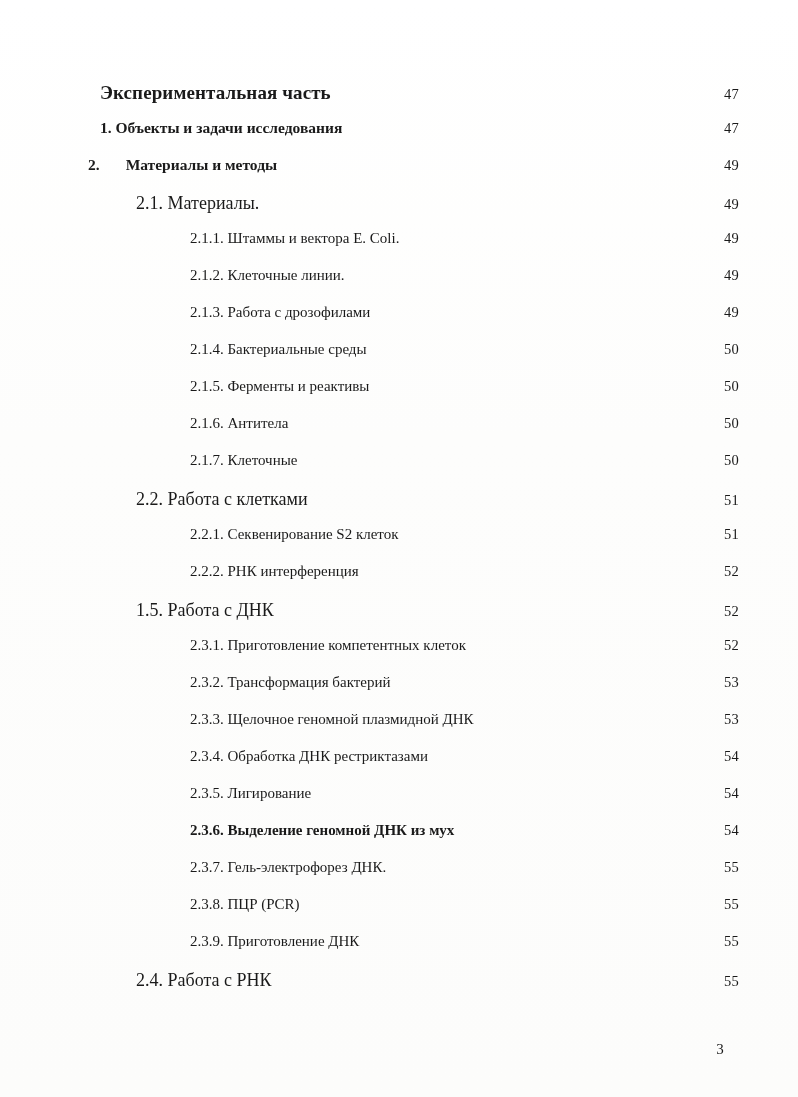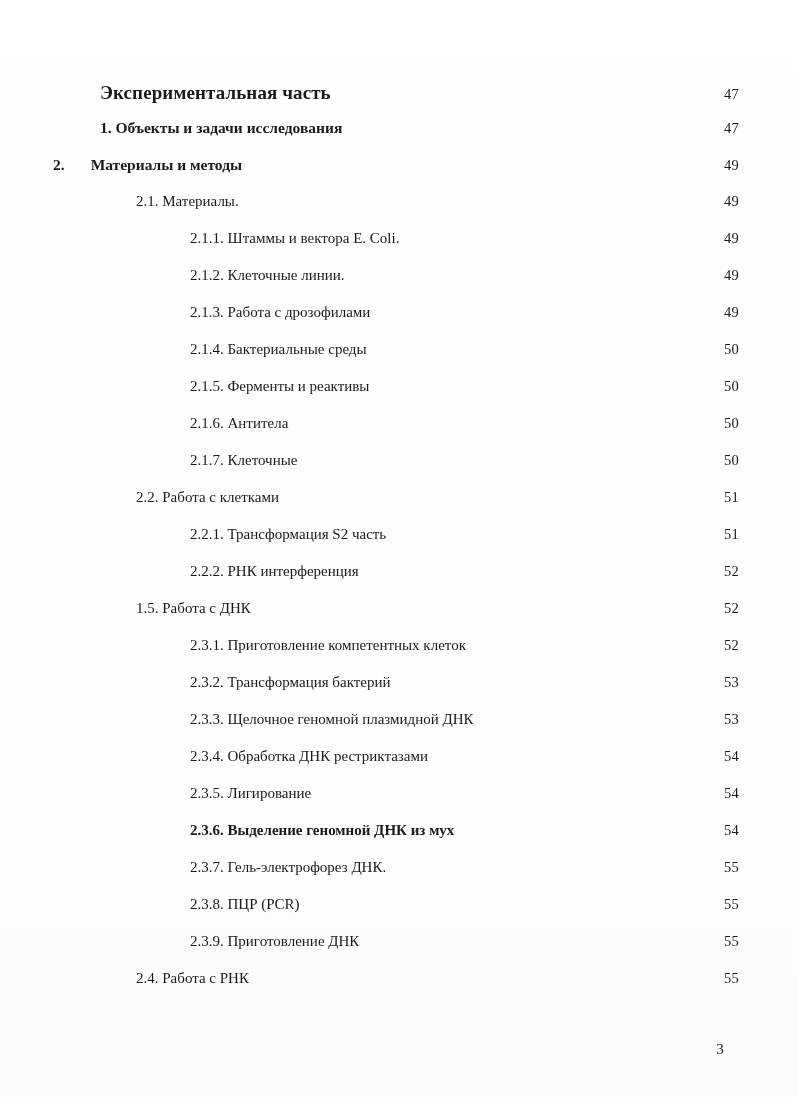--- a/index.html
+++ b/index.html
@@ -77,31 +77,31 @@
 
   
   .lvl-1 .toc-label {
     margin-left: 100px;
     font-weight: bold;
     font-size: 15.5px;
   }
 
   
   .lvl-1w .toc-label {
-    margin-left: 53px;
+    margin-left: 88px;
     font-weight: bold;
     font-size: 15.5px;
   }
   .lvl-1w .num-gap { display: inline-block; width: 26px; }
 
   
   .lvl-2 .toc-label {
     margin-left: 136px;
     font-weight: normal;
-    font-size: 15px;
+    font-size: 18px;
   }
 
   
   .lvl-3 .toc-label {
     margin-left: 190px;
     font-weight: normal;
     font-size: 15px;
   }
 
   
@@ -176,21 +176,21 @@
         <span class="toc-label">2.1.7. Клеточные</span>
         <span class="toc-fill"></span>
         <span class="toc-page">50</span>
       </div>
       <div class="toc-row lvl-2">
         <span class="toc-label">2.2. Работа с клетками</span>
         <span class="toc-fill"></span>
         <span class="toc-page">51</span>
       </div>
       <div class="toc-row lvl-3">
-        <span class="toc-label">2.2.1. Трансформация S2 часть</span>
+        <span class="toc-label">2.2.1. Секвенирование S2 клеток</span>
         <span class="toc-fill"></span>
         <span class="toc-page">51</span>
       </div>
       <div class="toc-row lvl-3">
         <span class="toc-label">2.2.2. РНК интерференция</span>
         <span class="toc-fill"></span>
         <span class="toc-page">52</span>
       </div>
       <div class="toc-row lvl-2">
         <span class="toc-label">1.5. Работа с ДНК</span>

